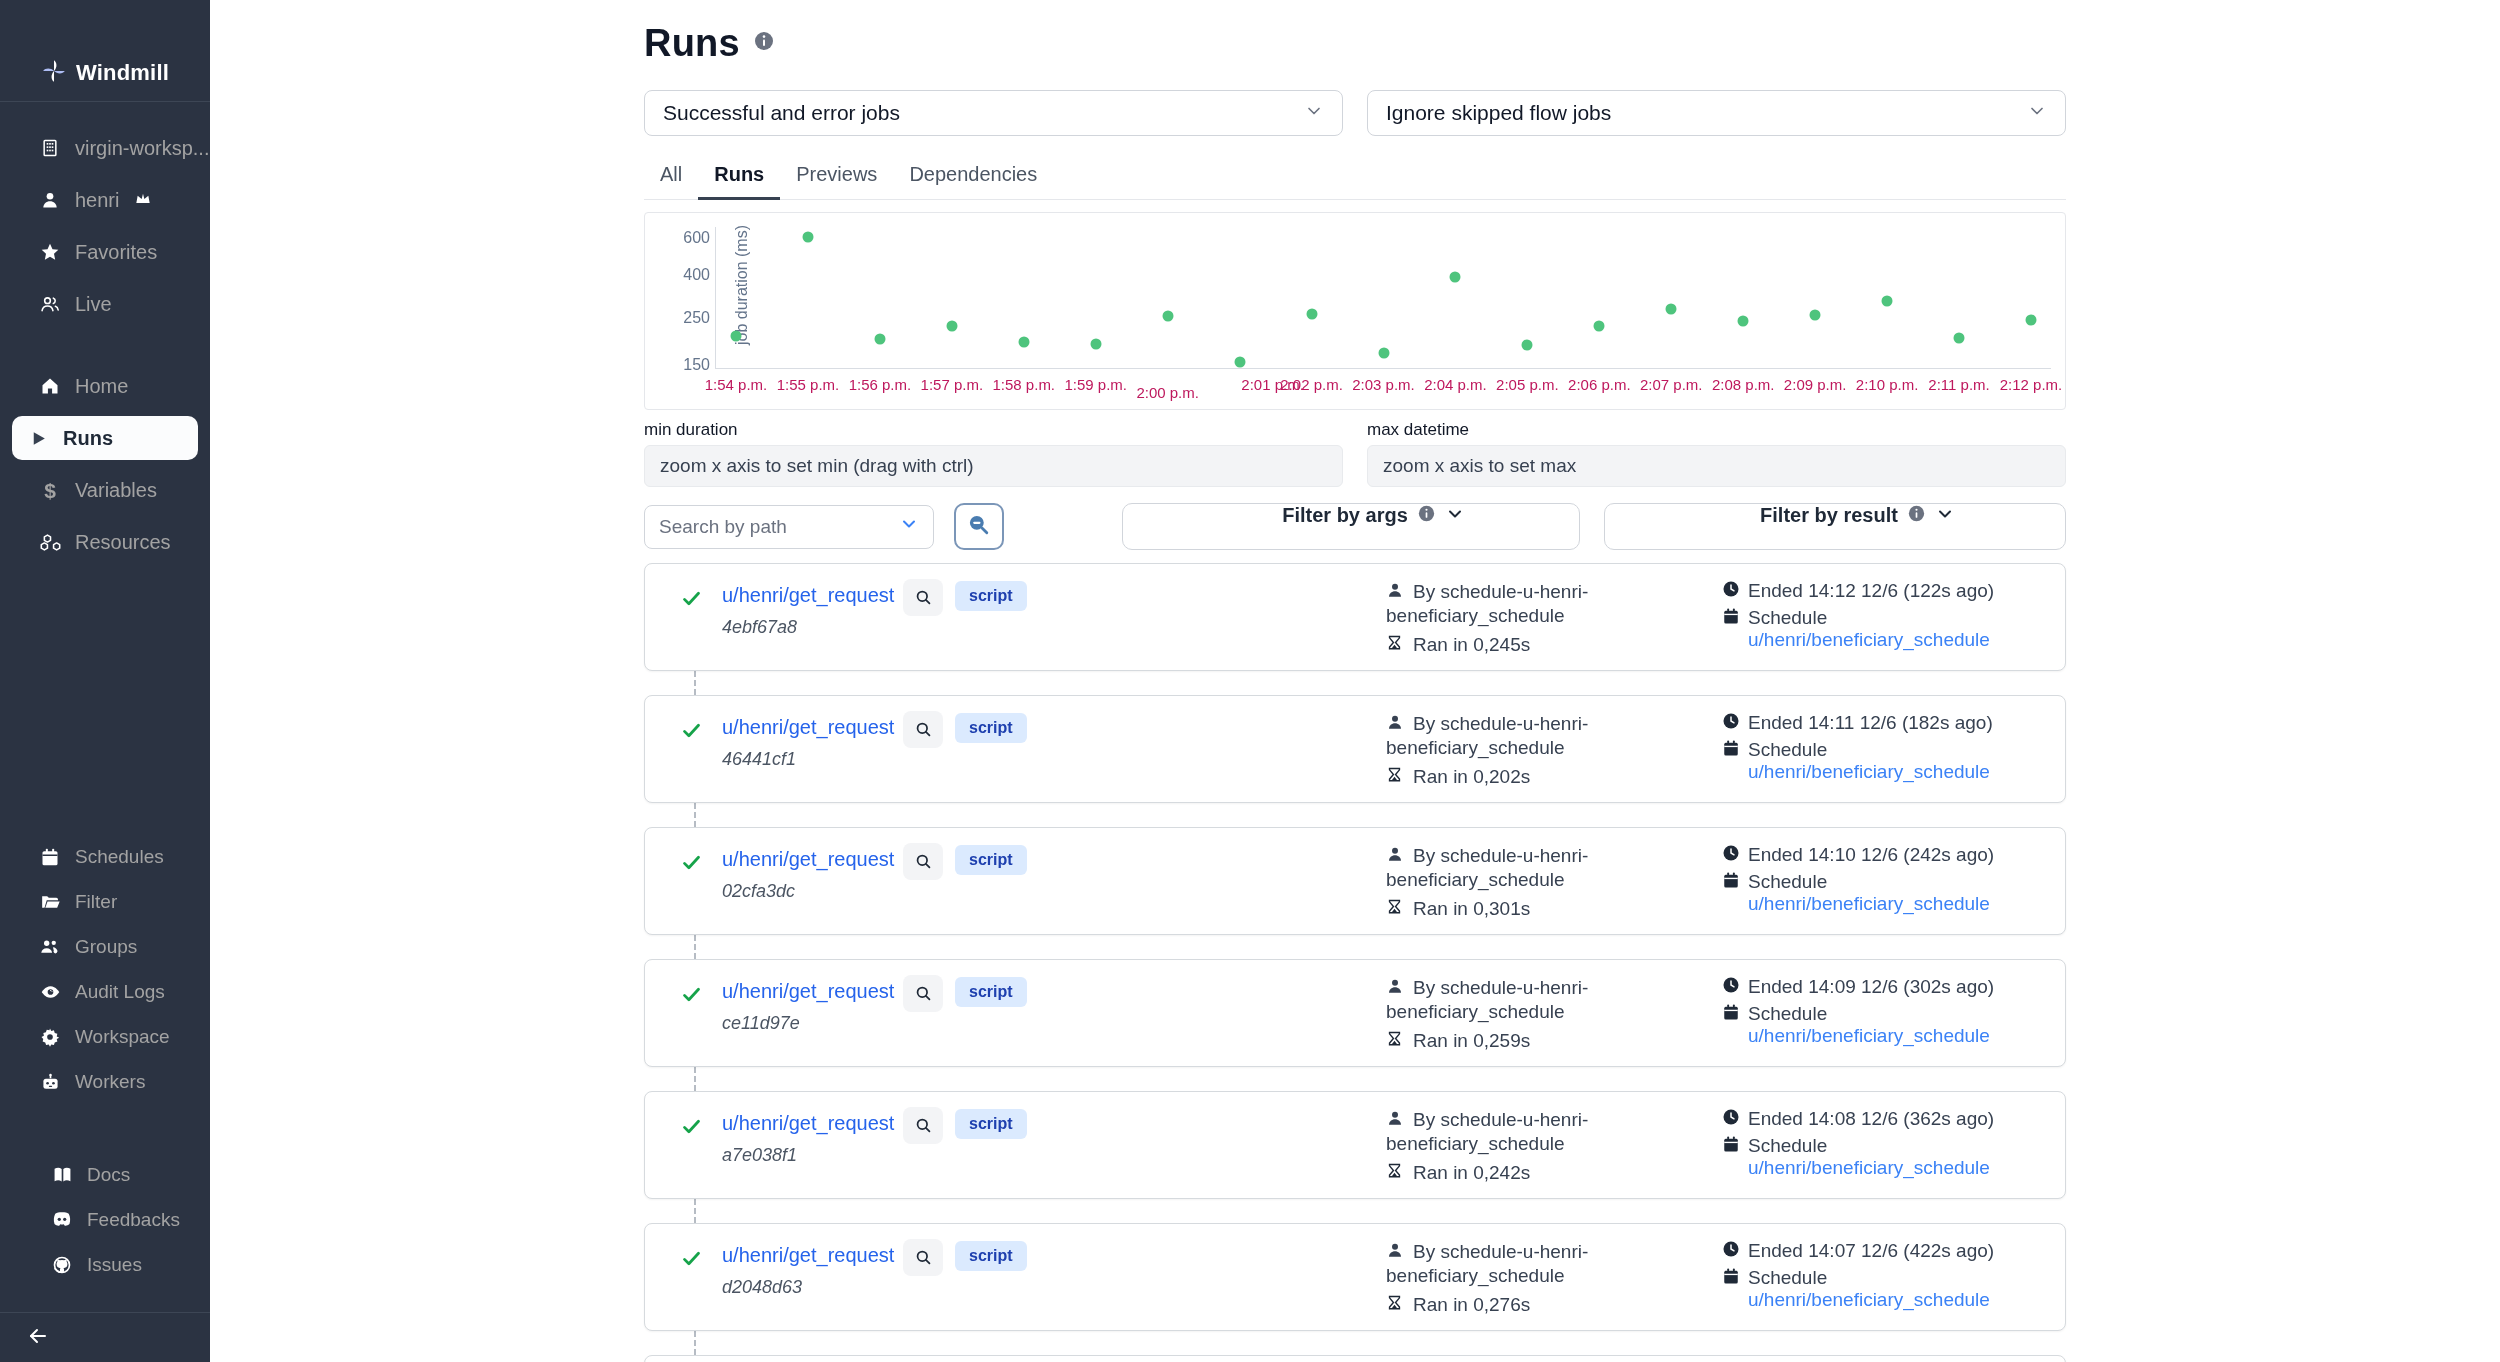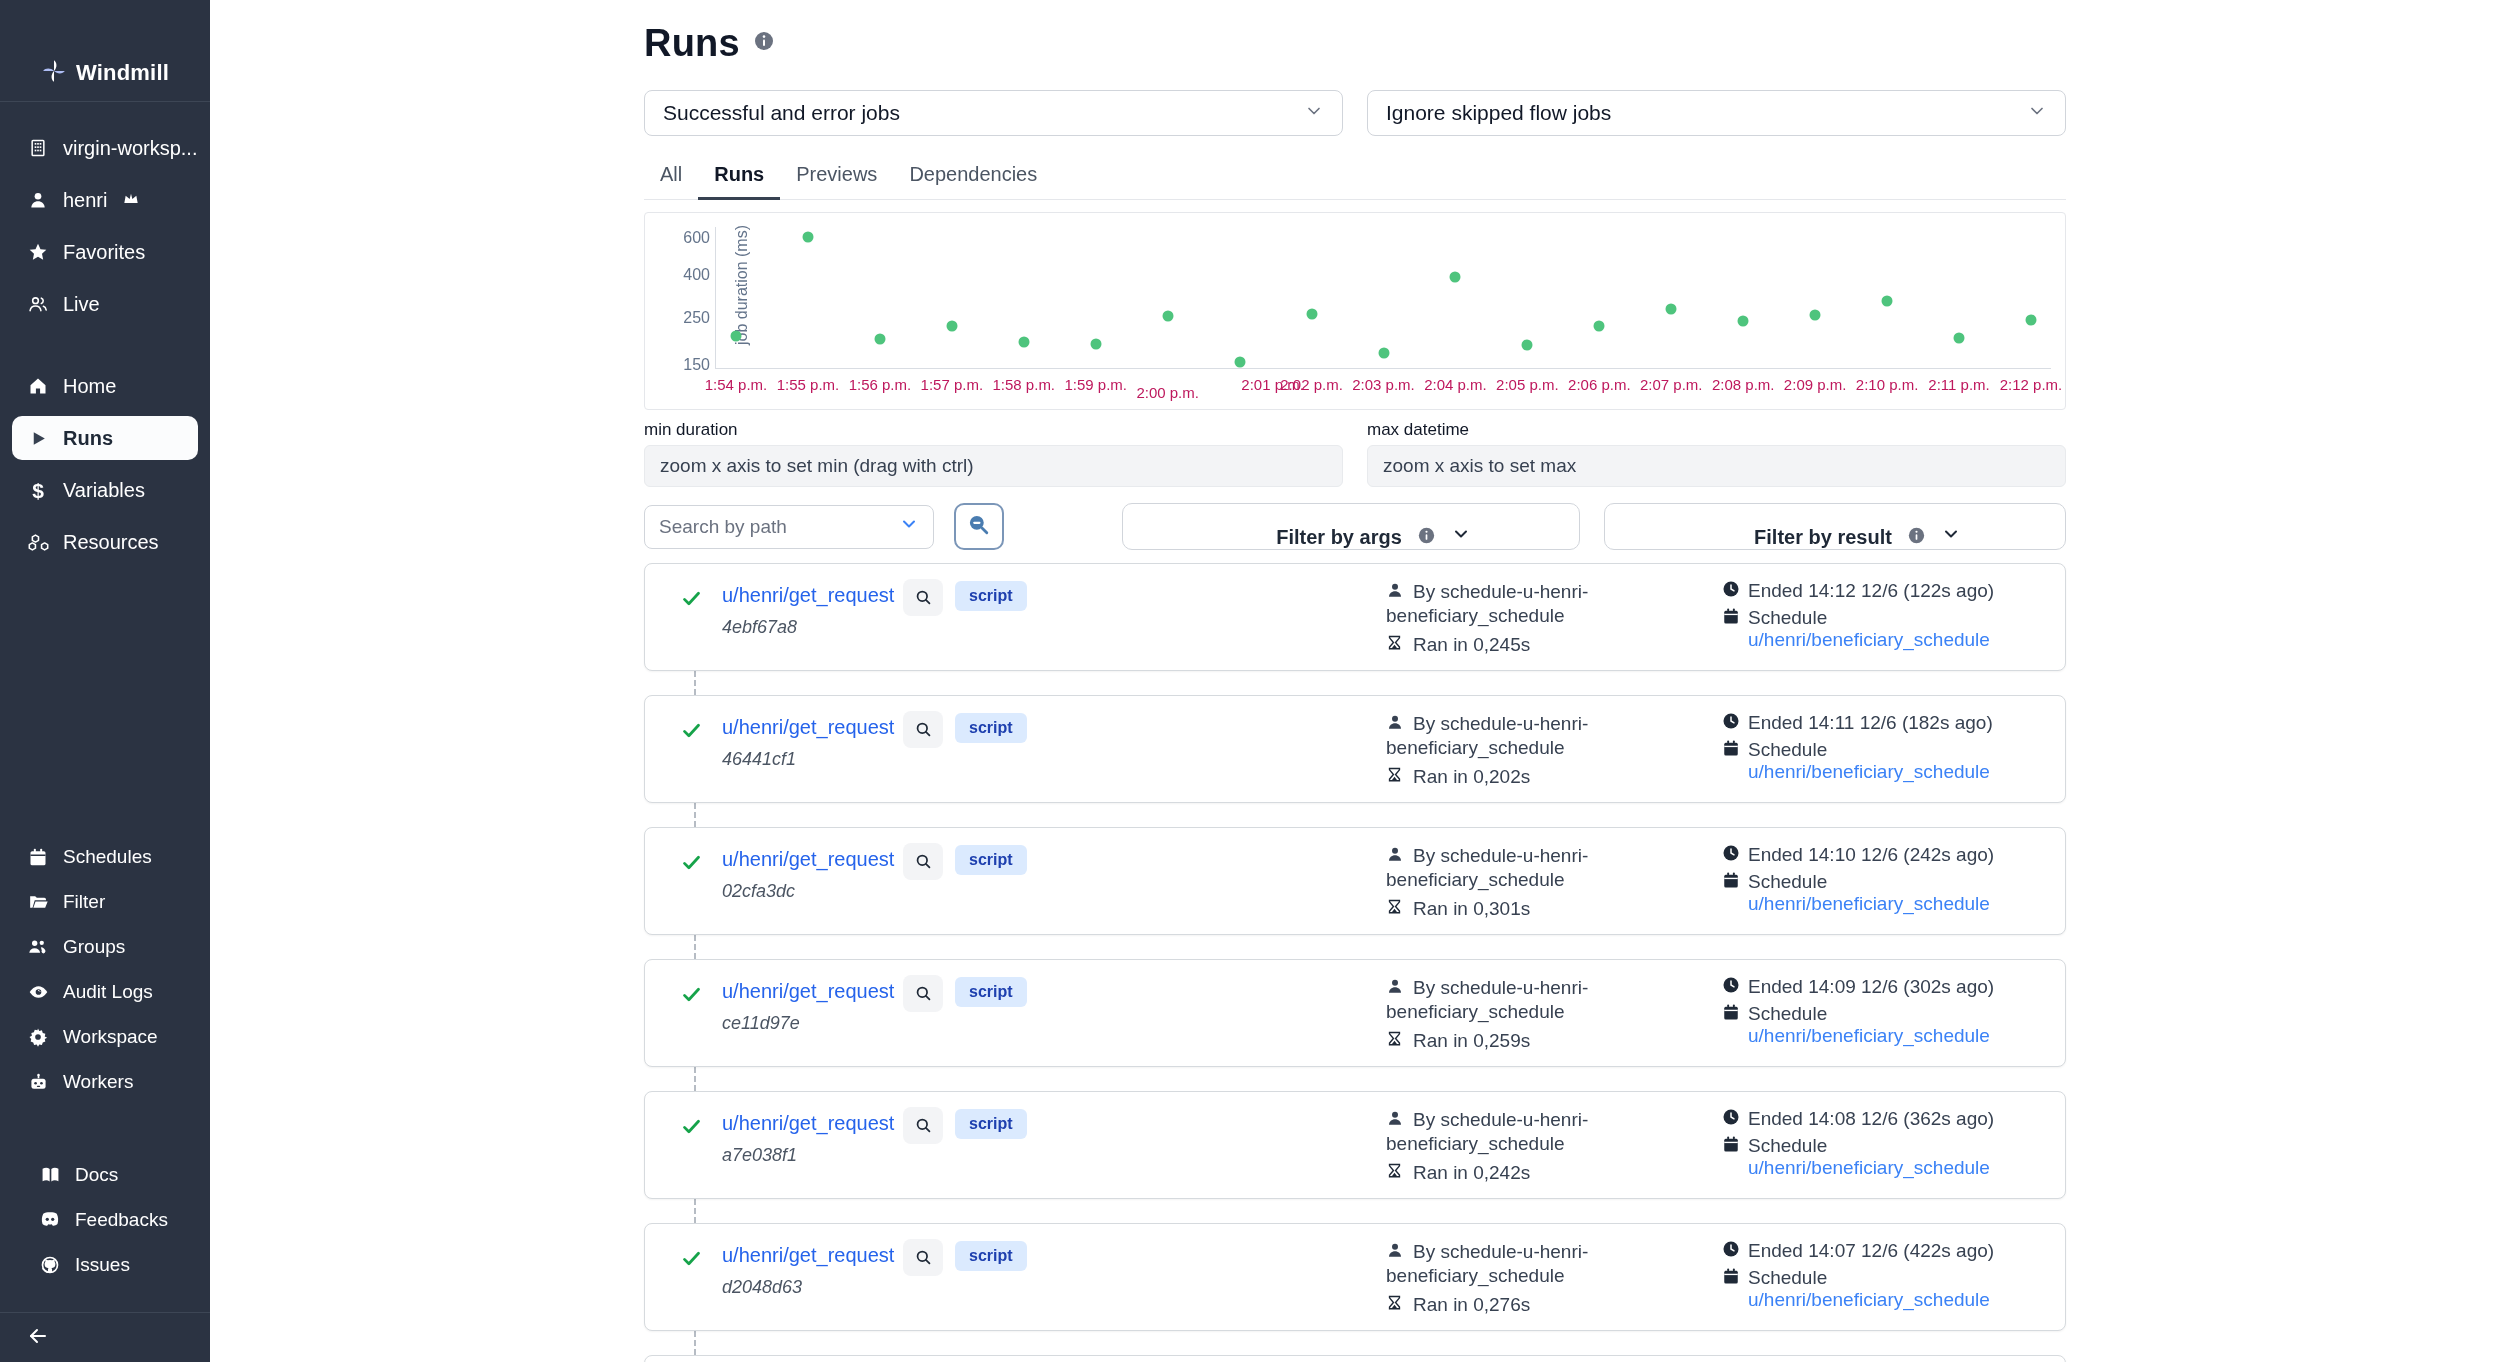--- a/index.html
+++ b/index.html
@@ -11,21 +11,21 @@
              background:#2b3342; color:#eef2f6; z-index:10; }
   .logo-row { height:58px; display:flex; align-items:center; justify-content:center;
               gap:9px; border-bottom:1px solid #3d4655; cursor:pointer;margin-top:44px; }
   .logo-row .logo-text { font-size:22px; font-weight:bold; color:#fff; letter-spacing:.2px; }
   .sb-section { display:block; }
   #sb-top { padding-top:20px; }
   #sb-main { margin-top:30px; }
   #sb-admin { position:absolute; top:834px; left:0; right:0; }
   #sb-footer { position:absolute; top:1152px; left:12px; right:0; }
   .sb-item { height:52px; display:flex; align-items:center; gap:14px;
-             padding-left:27px; font-size:20px; font-weight:500; color:#ffffff;
+             padding-left:39px; font-size:20px; font-weight:500; color:#a3a3a3;
              cursor:pointer; white-space:nowrap; }
   #sb-admin .sb-item, #sb-footer .sb-item { height:45px; font-size:19px; }
   .sb-item .icon { width:22px; height:22px; display:inline-flex; align-items:center;
                    justify-content:center; flex:0 0 22px; }
   .sb-item.active { background:#fbfcfd; color:#1f2937; border-radius:10px;
                     margin:4px 12px; height:44px; padding-left:15px; font-weight:bold; }
   .sb-item.active .icon { color:#374151; }
   .sb-item .icon svg { display:block; }
   .glyph { font-size:21px; font-weight:bold; color:currentColor; line-height:1; }
   .crown { margin-left:2px; width:16px; height:16px; display:inline-flex; }
@@ -76,21 +76,21 @@
 
   .filter-row { display:flex; align-items:center; margin-top:16px; }
   .path-select { width:290px; height:44px; border:1px solid #d1d5db; border-radius:8px;
                  display:flex; align-items:center; padding:0 14px; font-size:19px;
                  color:#6b7280; cursor:pointer; }
   .path-select .spacer { flex:1; }
   .search-btn { width:50px; height:47px; margin-left:20px; border:2px solid #7b96b8;
                 border-radius:10px; background:#fff; display:flex; align-items:center;
                 justify-content:center; cursor:pointer; }
   .filter-btn { height:47px; border:1px solid #d1d5db; border-radius:10px; background:#fff;
-                display:flex; align-items:flex-end; justify-content:center; gap:16px;
+                display:flex; align-items:flex-start; justify-content:center; gap:10px;
                 font-size:20px; font-weight:bold; color:#1f2937; cursor:pointer;padding-left:45px; }
   .filter-args { width:458px; margin-left:auto; }
   .filter-result { width:462px; margin-left:24px; }
 
   
   .runs-list { margin-top:13px; }
   .run-card { position:relative; height:108px; background:#fff; border:1px solid #d6dade;
               border-radius:8px; box-shadow:0 1px 2px rgba(0,0,0,.05); cursor:pointer; }
   .connector { height:24px; width:0; border-left:2px dashed #b6bcc4; margin-left:50px; }
   .run-check { position:absolute; left:36px; top:24px; }

